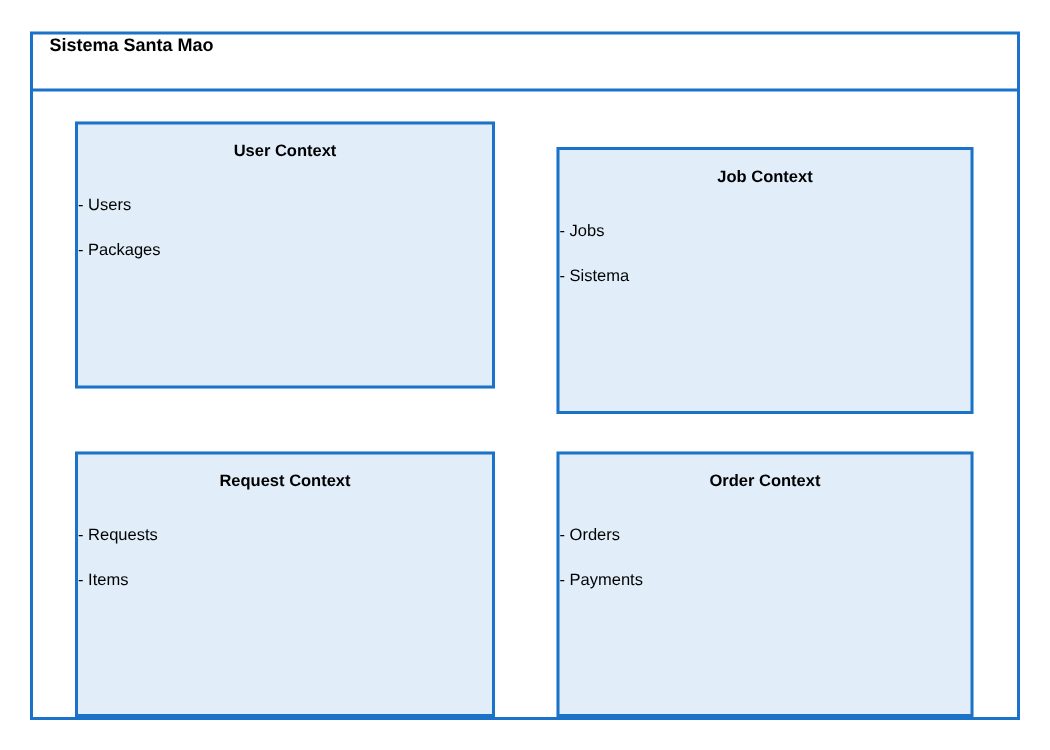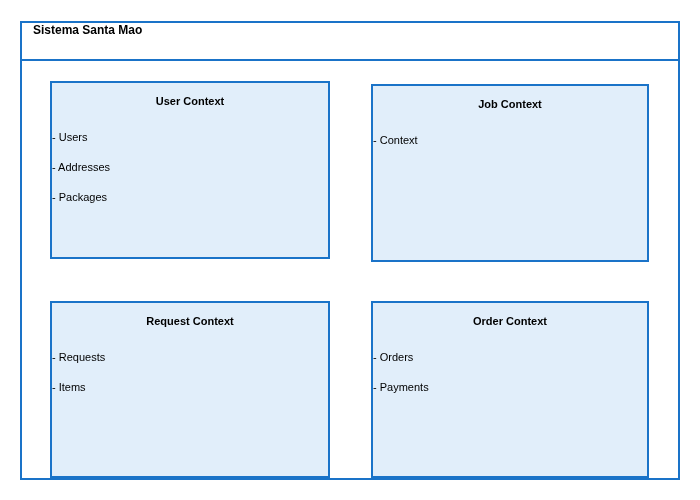--- a/index.html
+++ b/index.html
@@ -35,21 +35,21 @@
     padding-left: 11px;
     font-size: 12px;
     font-weight: bold;
   }
   .context-box {
     position: absolute;
     border: 2px solid var(--blue);
     background: var(--fill);
   }
   .box-user    { left: 28px;  top: 58px;  width: 276px; height: 174px; }
-  .box-job     { left: 349px; top: 61px;  width: 274px; height: 174px; }
+  .box-job     { left: 349px; top: 75px;  width: 274px; height: 174px; }
   .box-request { left: 28px;  top: 278px; width: 276px; height: 173px; }
   .box-order   { left: 349px; top: 278px; width: 274px; height: 173px; }
   .box-title {
     padding-top: 12px;
     text-align: center;
     font-size: 11px;
     font-weight: bold;
     line-height: 13px;
   }
   .box-items {
@@ -70,29 +70,29 @@
   <div class="outer">
 
     <div class="titlebar">
       <span>Sistema Santa Mao</span>
     </div>
 
     <div class="context-box box-user">
       <div class="box-title">User Context</div>
       <ul class="box-items">
         <li>- Users</li>
-        <li>- Addresses</li>
         <li>- Packages</li>
       </ul>
     </div>
 
     <div class="context-box box-job">
       <div class="box-title">Job Context</div>
       <ul class="box-items">
-        <li>- Context</li>
+        <li>- Jobs</li>
+        <li>- Sistema</li>
       </ul>
     </div>
 
     <div class="context-box box-order">
       <div class="box-title">Order Context</div>
       <ul class="box-items">
         <li>- Orders</li>
         <li>- Payments</li>
       </ul>
     </div>

